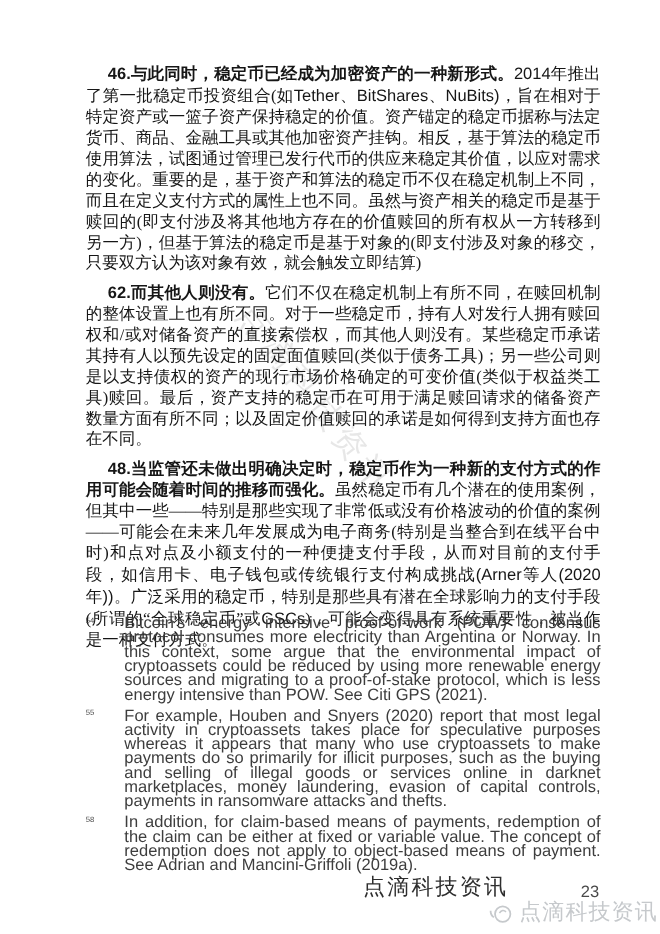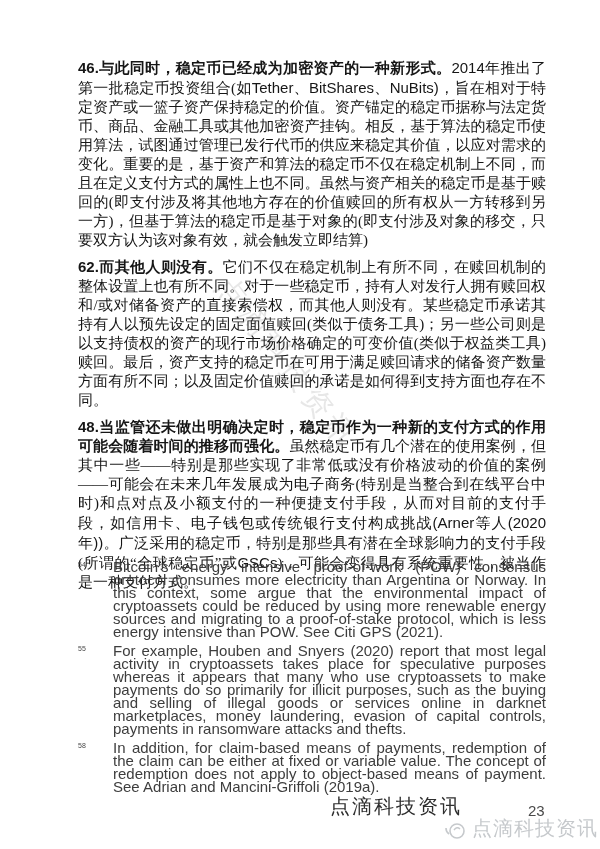--- a/index.html
+++ b/index.html
@@ -22,21 +22,21 @@
   }
   .body-text{
     position:absolute;left:78px;top:58px;width:468px;z-index:1;
     color:#161616;
   }
   .body-text p{
     margin:0 0 7px 0;
     font-size:15px;line-height:19px;
     text-align:justify;
   }
-  .num{font-family:"Liberation Sans","DejaVu Sans",sans-serif;font-weight:700;}
+  .num{font-family:"Liberation Sans","DejaVu Sans",sans-serif;font-weight:700;margin-left:20px;}
   .b{font-weight:700;}
   .bs{font-weight:400;font-family:"Liberation Sans","DejaVu Sans",sans-serif;}
   .footnotes{
     position:absolute;left:78px;top:560px;width:468px;z-index:1;
     font-family:"Liberation Sans","DejaVu Sans",sans-serif;
     color:#3d3d3d;
   }
   .fn{display:flex;margin-bottom:6px;}
   .fn-marker{
     width:35px;flex-shrink:0;

